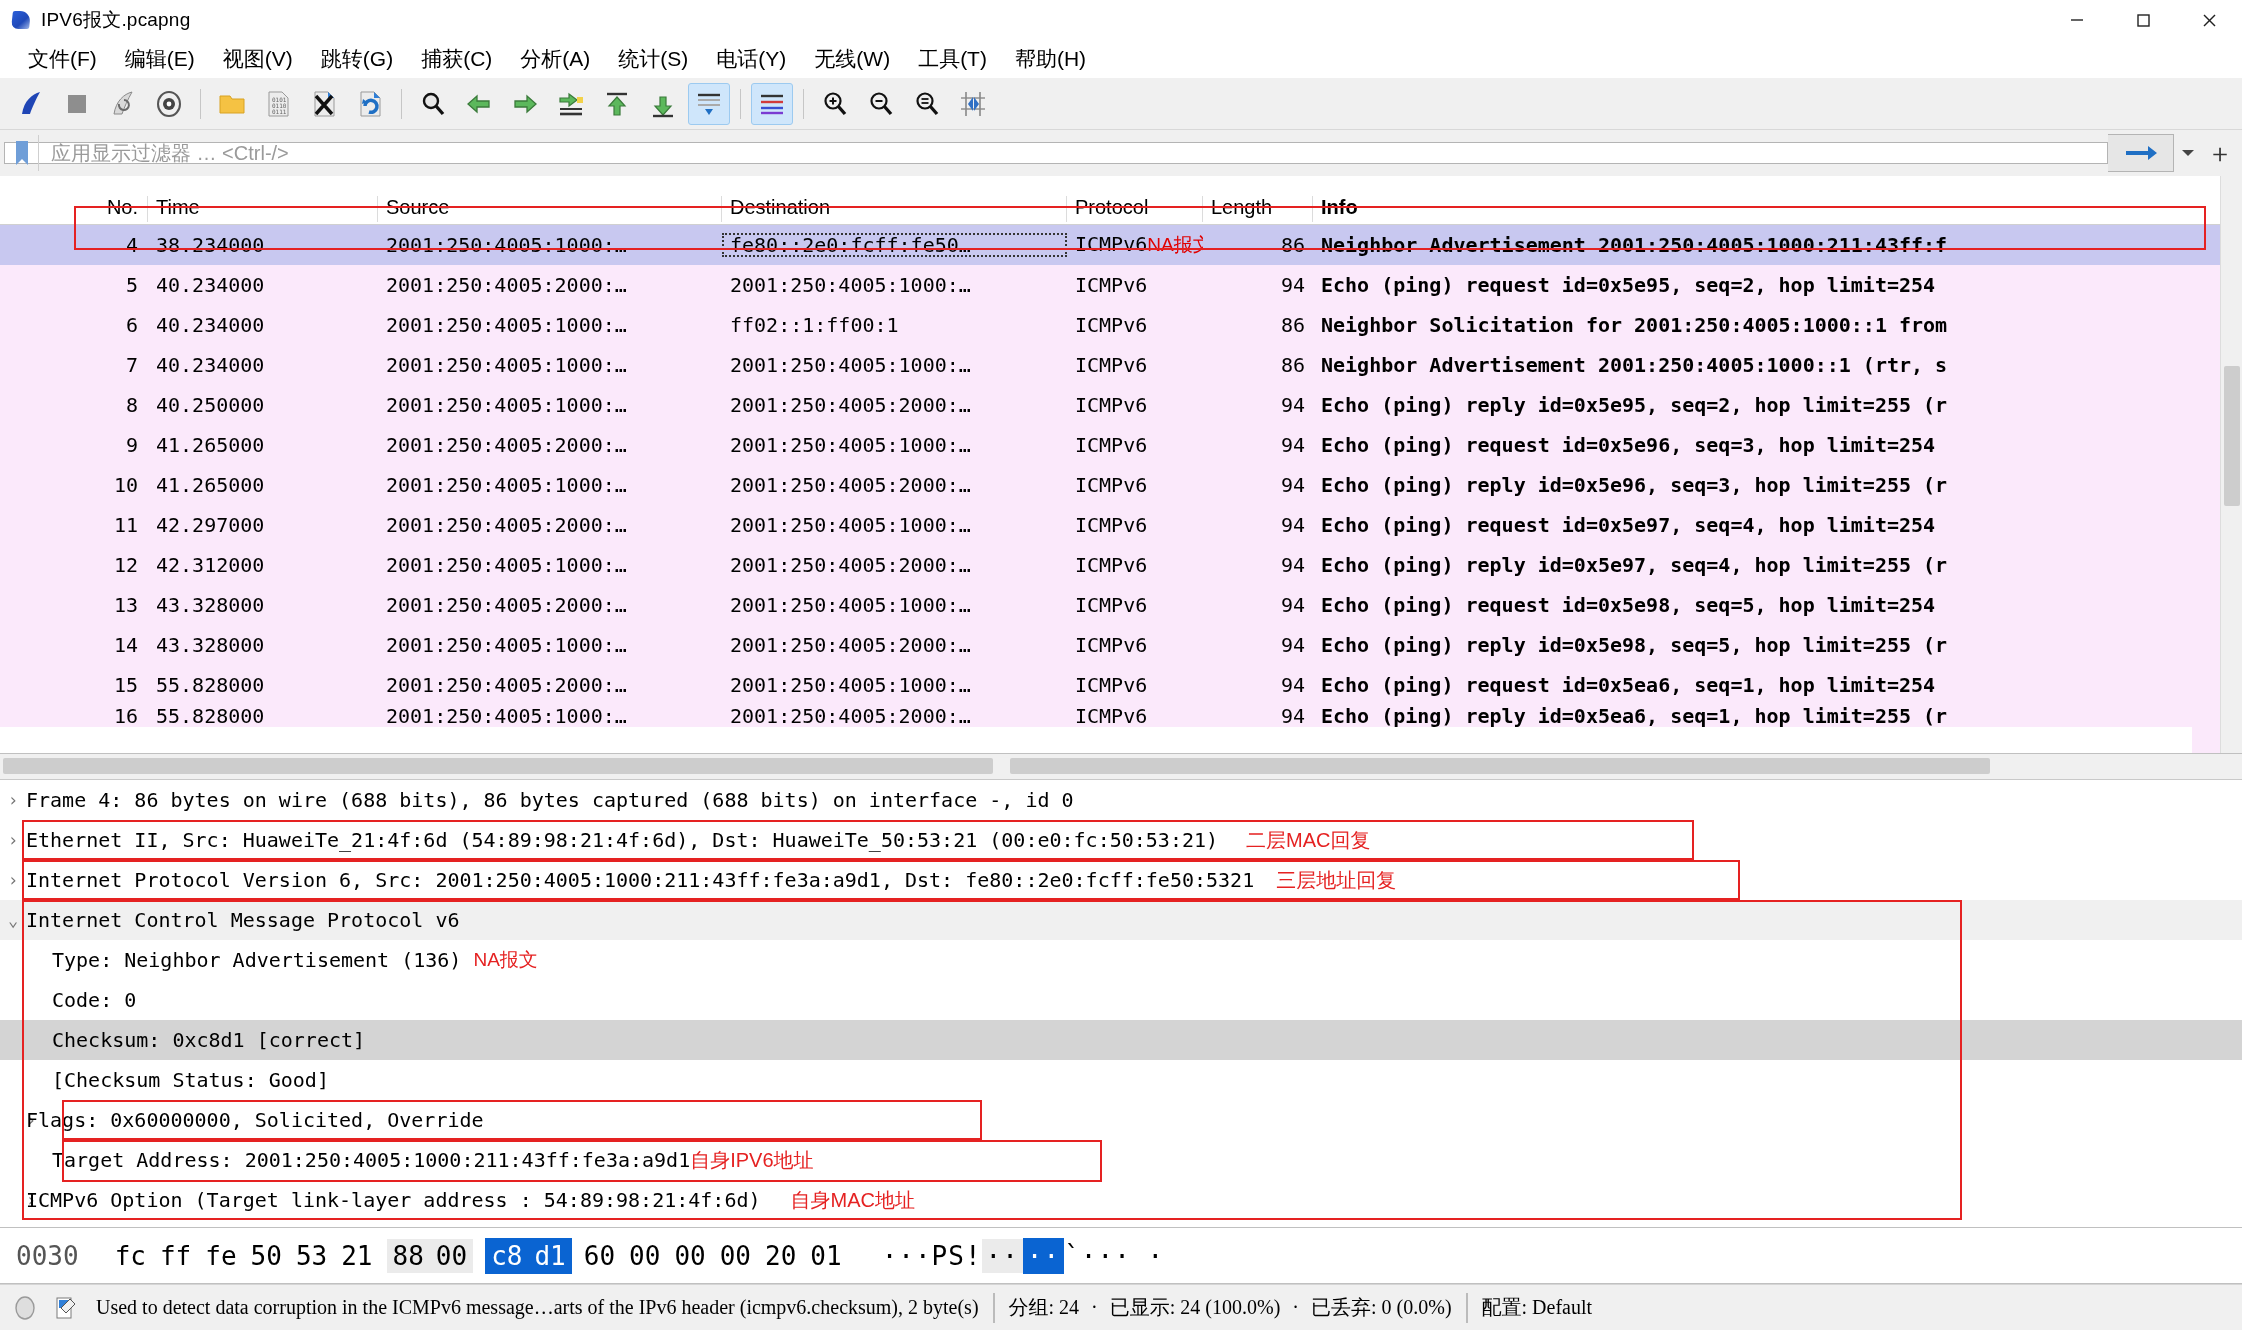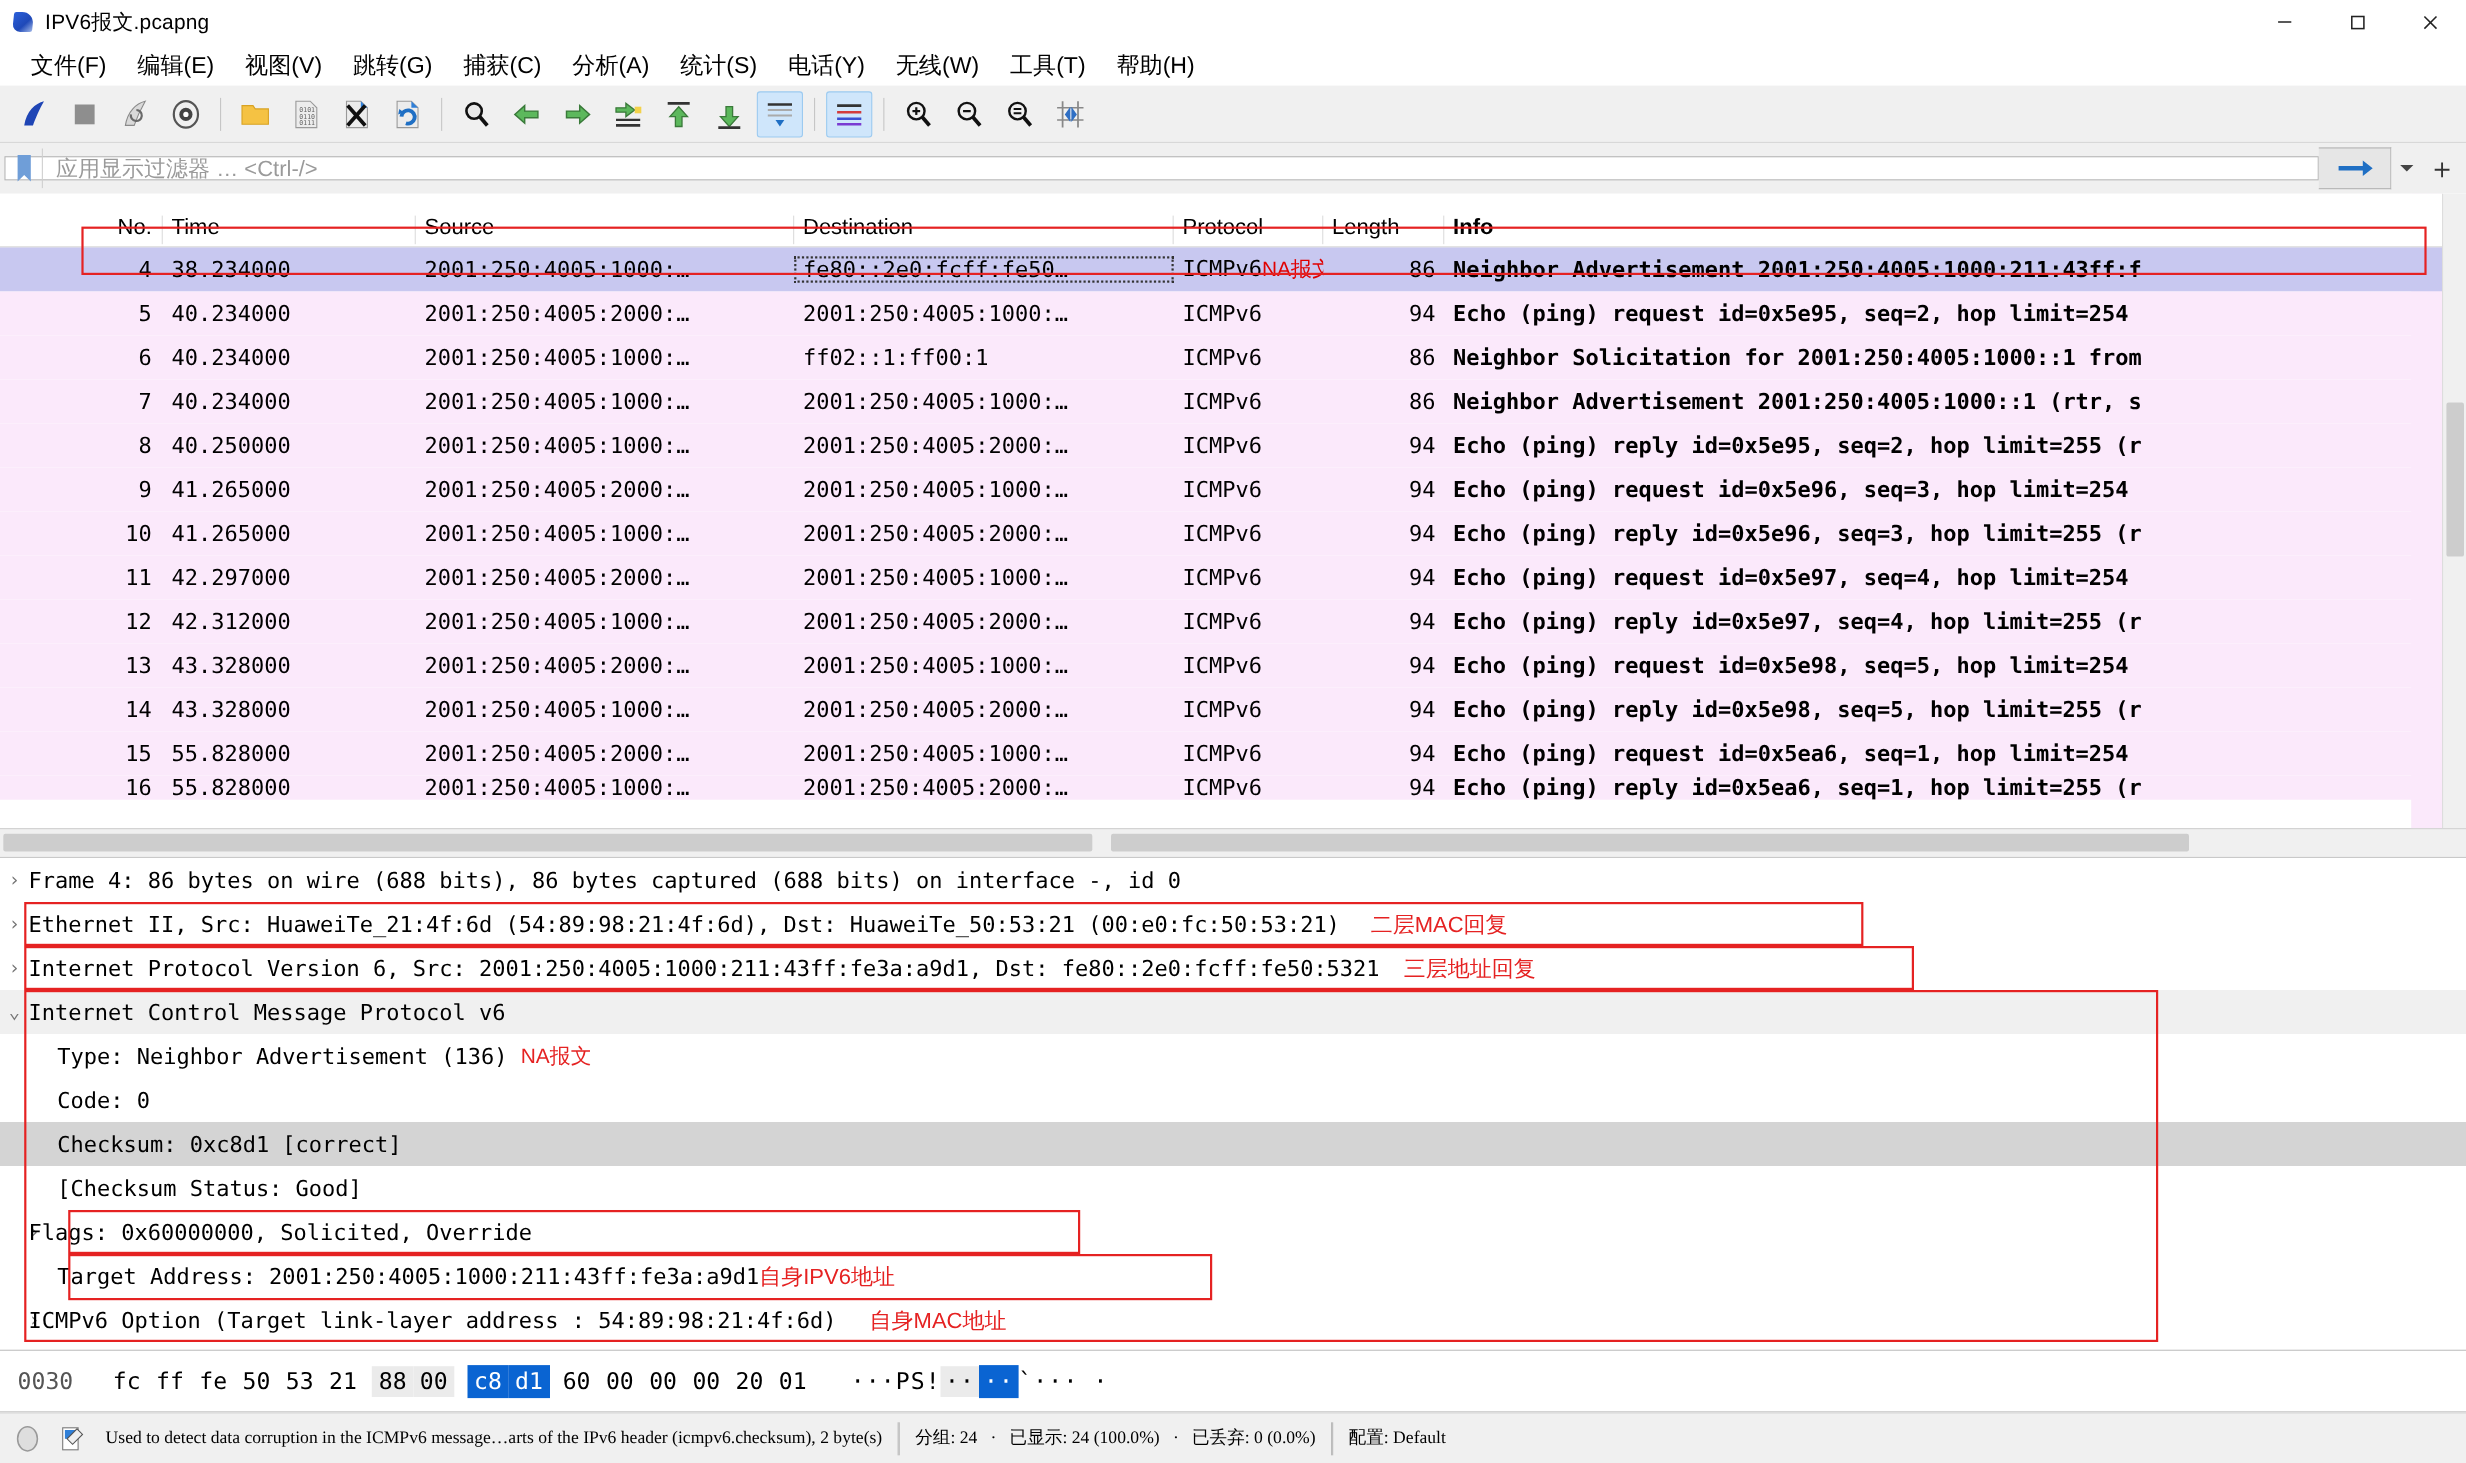--- a/index.html
+++ b/index.html
@@ -190,39 +190,39 @@
   .indent2 { padding-left: 26px; }
   .ann {
     color: #e52222; font-family: "Liberation Sans", sans-serif; font-size: 20px;
   }
   .ann-red-box { position: absolute; border: 2px solid #e52222; pointer-events: none; }
 
   
   .hexpane {
     height: 56px; min-height: 56px; background: #fff;
     display: flex; align-items: center;
-    font-family: "DejaVu Sans Mono", monospace; font-size: 21px;
+    font-family: "DejaVu Sans Mono", monospace; font-size: 26px;
     border-bottom: 1px solid #c0c0c0;
     padding-left: 16px;
   }
   .hex-off { color: #555; margin-right: 36px; }
   .hx { padding: 2px 0; }
   .hx.g { background: #ebebeb; }
   .hx.sel { background: #0a64d2; color: #fff; }
   .ascii { margin-left: 40px; letter-spacing: 1px; }
 
   
   .statusbar {
     height: 46px; min-height: 46px; background: #f0f0f0;
     display: flex; align-items: center; padding: 0 10px;
     font-size: 19px; color: #000;
     border-top: 1px solid #d5d5d5;
   }
   .st-sep { width: 2px; height: 30px; border-left: 1px solid #bbb; border-right: 1px solid #bbb; margin: 0 14px; }
-  .st-text { font-family: "Liberation Serif", serif; font-size: 16px; }
+  .st-text { font-family: "Liberation Serif", serif; font-size: 20px; }
   .st-ico { width: 30px; height: 30px; margin-right: 10px; display:flex; align-items:center; justify-content:center;}
 </style>
 </head>
 <body>
 
 <div class="app">
 
   <div class="titlebar">
     <div class="title-icon">
         <div class="fin"></div>

